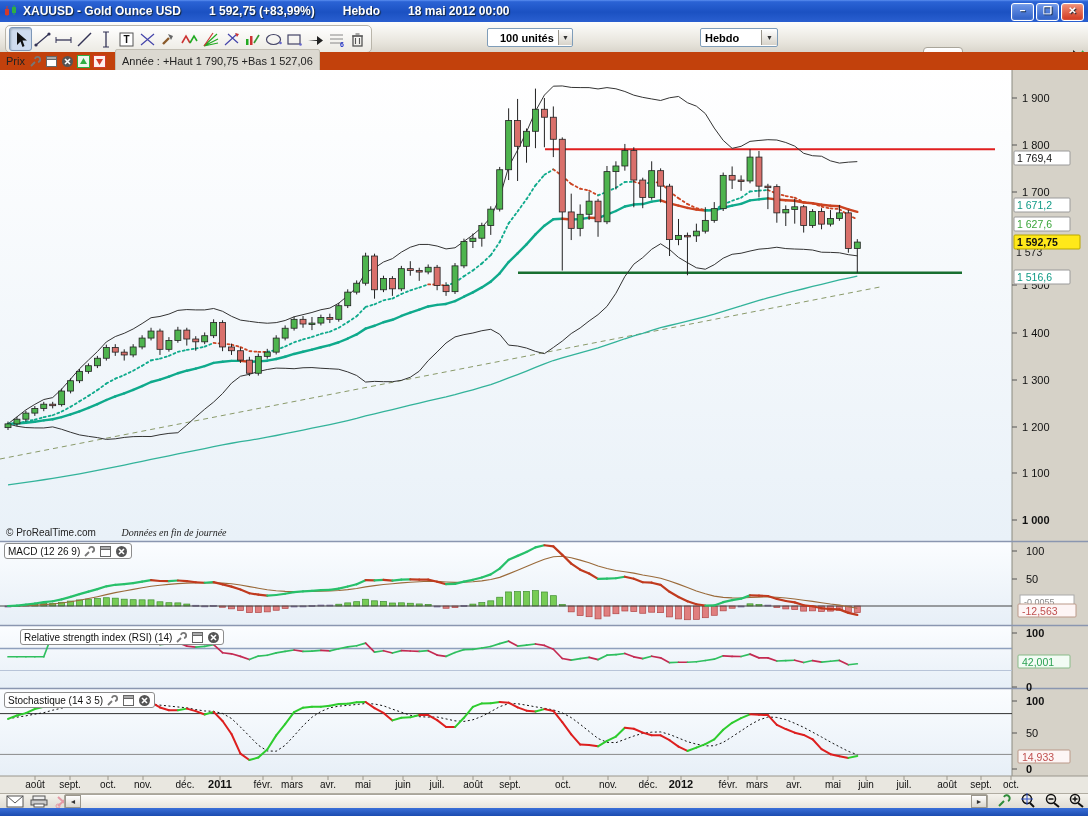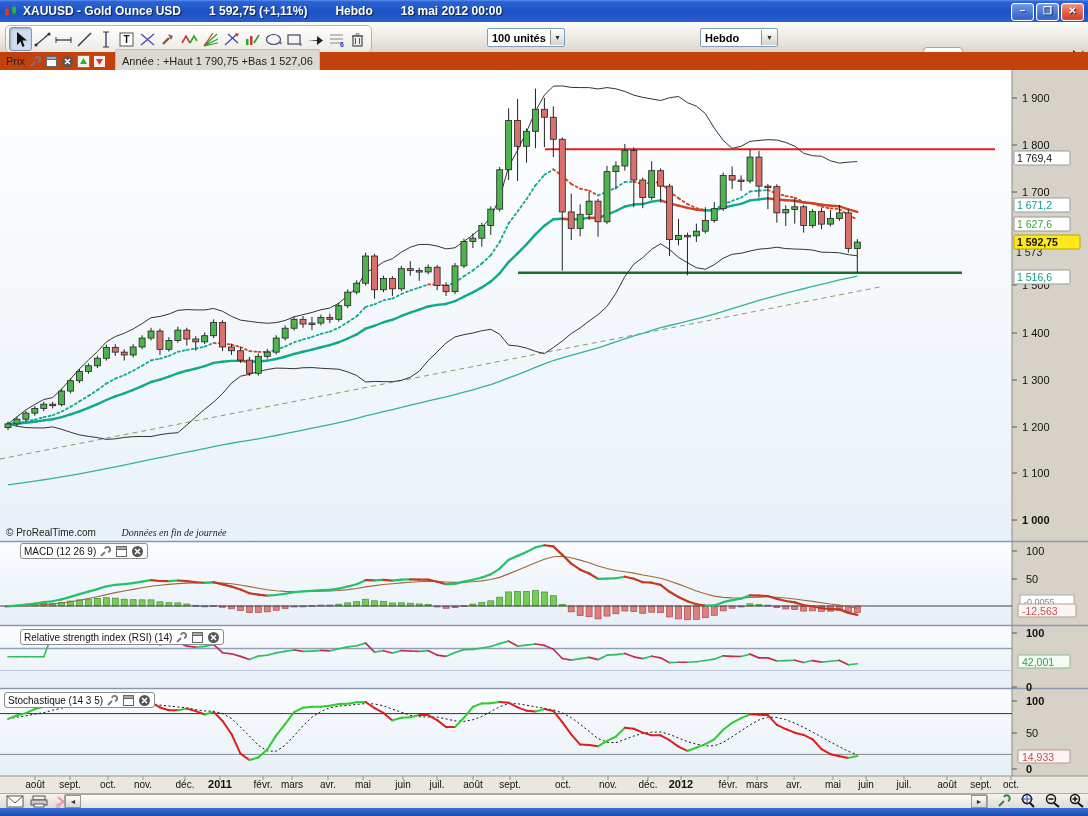--- a/index.html
+++ b/index.html
@@ -59,21 +59,21 @@
 <body>
 
 <div class="titlebar">
   <svg class="app-ico" viewBox="0 0 14 12">
     <rect x="1" y="4" width="4" height="6" fill="#d23a2a"></rect>
       <line x1="3" y1="1" x2="3" y2="11" stroke="#d23a2a"></line>
     <rect x="8" y="2" width="4" height="6" fill="#2fae44"></rect>
       <line x1="10" y1="0" x2="10" y2="10" stroke="#2fae44"></line>
   </svg>
   <span class="t-seg">XAUUSD - Gold Ounce USD</span>
-  <span class="t-seg">1 592,75 (+1,11%)</span>
+  <span class="t-seg">1 592,75 (+83,99%)</span>
   <span class="t-seg">Hebdo</span>
   <span class="t-seg">18 mai 2012 00:00</span>
   <div class="winbtns">
     <div class="wb">–</div>
     <div class="wb">❐</div>
     <div class="wb close">✕</div>
   </div>
 </div>
 
 <div class="toolbar">
@@ -172,21 +172,21 @@
           <text x="13" y="17" font-size="7" fill="#23c" font-weight="bold">6</text>
         </svg>
       </div>
       <div class="tool">
         <svg width="19" height="19" viewBox="0 0 19 19">
           <rect x="5" y="6" width="9" height="10" fill="none" stroke="#555" stroke-width="1.3"></rect>
           <path d="M4 6 L15 6 M7.5 4 L11.5 4 M7.5 8 L7.5 14 M11.5 8 L11.5 14" stroke="#555" stroke-width="1.1"></path>
         </svg>
       </div>
     </div>
-  <div class="dd" style="left:487px;width:76px;">
+  <div class="dd" style="left:487px;width:76px;padding-left:8px;">
     <span class="lbl">100 unités</span>
     <span class="btn">▼</span>
   </div>
   <div class="dd" style="left:700px;width:76px;">
     <span class="lbl">Hebdo</span>
     <span class="btn">▼</span>
   </div>
   <div class="chartbtn">
     <svg width="30" height="19" viewBox="0 0 30 19">
       <path d="M1 14 L7 5 L12 11 L18 3 L23 9 L29 4" fill="none" stroke="#8a8a8a" stroke-width="1"></path>
@@ -1155,21 +1155,21 @@
       <text x="981" y="718" font-size="10" text-anchor="middle" fill="#111" font-weight="normal">sept.</text>
       <line x1="1011" y1="706" x2="1011" y2="710" stroke="#9a968c"></line>
       <text x="1011" y="718" font-size="10" text-anchor="middle" fill="#111" font-weight="normal">oct.</text>
     </svg>
 
   <div class="copyright">
     <span>© ProRealTime.com</span>
     <i>Données en fin de journée</i>
   </div>
 
-  <div class="chip" style="left:20px;top:473px;">
+  <div class="chip" style="left:4px;top:473px;">
     <span>MACD (12 26 9)</span>
     <svg class="mini" style="margin:0" viewBox="0 0 13 13">
         <path d="M2 11 L6 7 M6 4 a2.6 2.6 0 1 1 3 3" fill="none" stroke="#777" stroke-width="1.8"></path>
       </svg>
     <svg class="mini" style="margin:0" viewBox="0 0 13 13">
         <rect x="1.5" y="1.5" width="10" height="10" fill="#fff" stroke="#666"></rect>
         <rect x="1.5" y="1.5" width="10" height="3" fill="#aaa" stroke="#666"></rect>
       </svg>
     <svg class="mini" style="margin:0" viewBox="0 0 13 13">
         <circle cx="6.5" cy="6.5" r="5.5" fill="#555"></circle>

